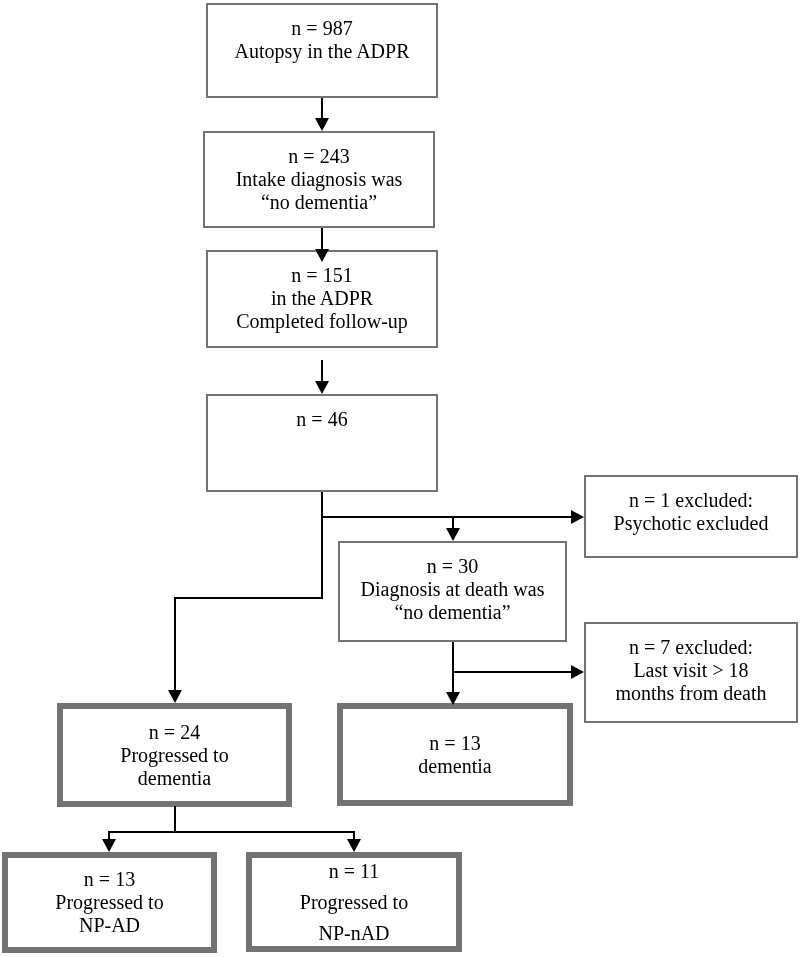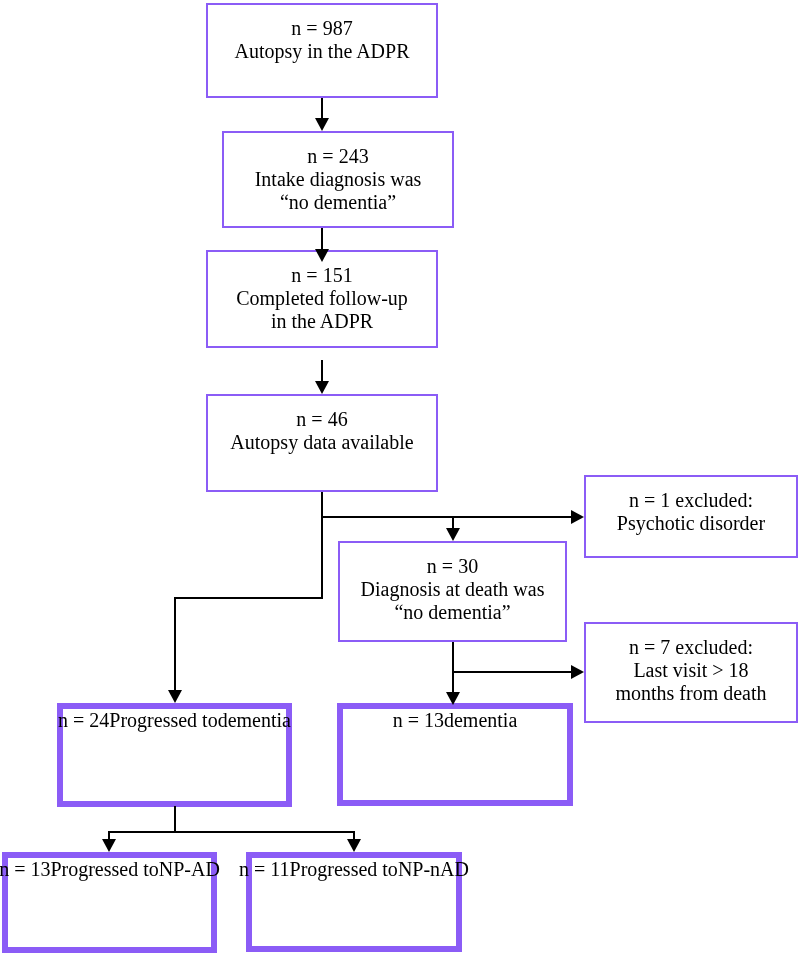--- a/index.html
+++ b/index.html
@@ -14,32 +14,32 @@
     height: 957px;
     background: #ffffff;
     font-family: "Liberation Serif", "DejaVu Serif", serif;
     color: #000000;
     overflow: hidden;
   }
   .box {
     position: absolute;
     box-sizing: border-box;
     background: #ffffff;
-    border: 2px solid #8b5cf6;
+    border: 2px solid #737373;
     text-align: center;
     font-size: 20px;
     line-height: 23px;
   }
   .box.thin {
     padding-top: 12px;
   }
   .box.bold {
     border-width: 6px;
     display: flex;
-    flex-direction: row;
+    flex-direction: column;
     justify-content: center;
   }
   .bl { white-space: nowrap; }
   .seg {
     position: absolute;
     background: #000000;
   }
   .ah-down {
     position: absolute;
     width: 0; height: 0;
@@ -58,40 +58,39 @@
 </head>
 <body>
 
 <div class="canvas">
 
   <div class="box thin" style="left:206px; top:3px; width:232px; height:95px;">
     <div class="bl">n = 987</div>
     <div class="bl">Autopsy in the ADPR</div>
   </div>
 
-  <div class="box thin" style="left:222px; top:131px; width:232px; height:97px;">
+  <div class="box thin" style="left:203px; top:131px; width:232px; height:97px;">
     <div class="bl">n = 243</div>
     <div class="bl">Intake diagnosis was</div>
     <div class="bl">“no dementia”</div>
   </div>
 
   <div class="box thin" style="left:206px; top:250px; width:232px; height:98px;">
     <div class="bl">n = 151</div>
+    <div class="bl">in the ADPR</div>
     <div class="bl">Completed follow-up</div>
-    <div class="bl">in the ADPR</div>
   </div>
 
   <div class="box thin" style="left:206px; top:394px; width:232px; height:98px;">
     <div class="bl">n = 46</div>
-    <div class="bl">Autopsy data available</div>
   </div>
 
   <div class="box thin" style="left:584px; top:475px; width:214px; height:83px;">
     <div class="bl">n = 1 excluded:</div>
-    <div class="bl">Psychotic disorder</div>
+    <div class="bl">Psychotic excluded</div>
   </div>
 
   <div class="box thin" style="left:338px; top:541px; width:229px; height:101px;">
     <div class="bl">n = 30</div>
     <div class="bl">Diagnosis at death was</div>
     <div class="bl">“no dementia”</div>
   </div>
 
   <div class="box thin" style="left:584px; top:622px; width:214px; height:101px;">
     <div class="bl">n = 7 excluded:</div>
@@ -109,21 +108,21 @@
     <div class="bl">n = 13</div>
     <div class="bl">dementia</div>
   </div>
 
   <div class="box bold" style="left:2px; top:852px; width:215px; height:101px;">
     <div class="bl">n = 13</div>
     <div class="bl">Progressed to</div>
     <div class="bl">NP-AD</div>
   </div>
 
-  <div class="box bold" style="left:246px; top:852px; width:216px; height:100px;">
+  <div class="box bold" style="left:246px; top:852px; width:216px; height:100px;gap:8px;">
     <div class="bl">n = 11</div>
     <div class="bl">Progressed to</div>
     <div class="bl">NP-nAD</div>
   </div>
 
   <div class="seg" style="left:321px; top:98px; width:2px; height:22px;"></div>
   <div class="ah-down" style="left:315px; top:118px;"></div>
 
   <div class="seg" style="left:321px; top:228px; width:2px; height:23px;"></div>
   <div class="ah-down" style="left:315px; top:249px;"></div>

